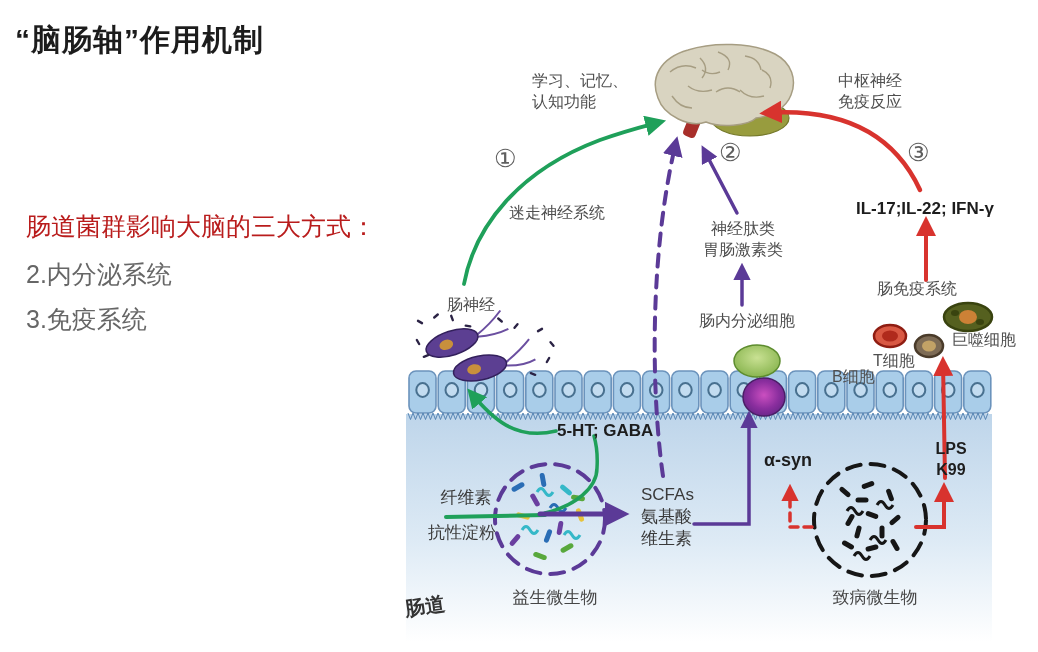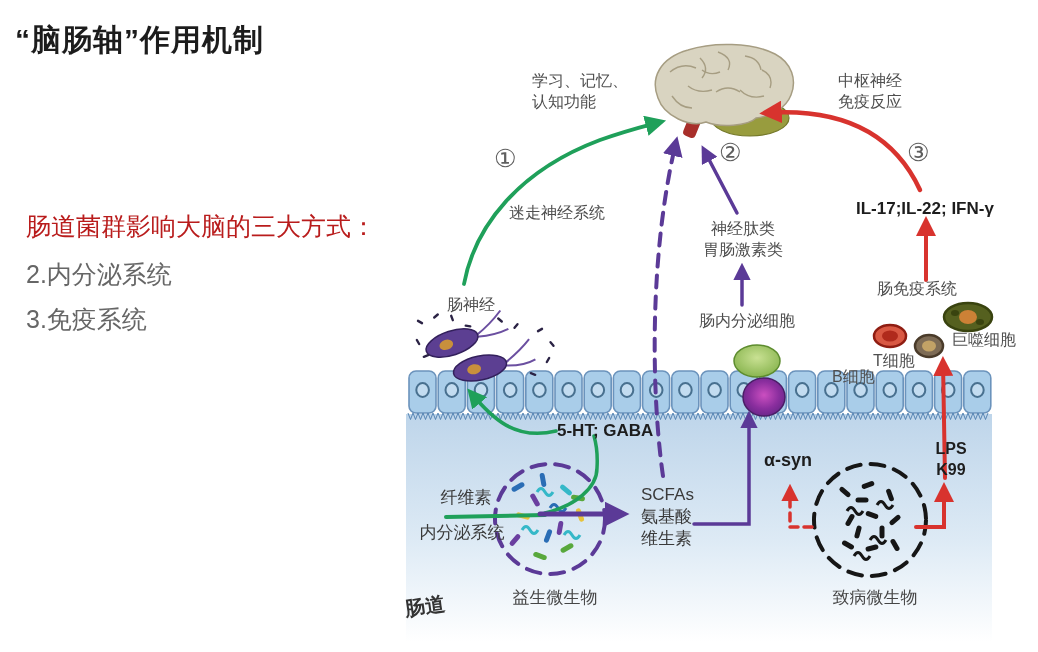--- a/index.html
+++ b/index.html
@@ -248,21 +248,21 @@
   <div class="lbl" style="left:873px;top:350px;">T细胞</div>
   <div class="lbl" style="left:952px;top:329px;">巨噬细胞</div>
   <div class="lbl" style="left:699px;top:310px;">肠内分泌细胞</div>
   <div class="lbl dark" style="left:557px;top:420px;font-size:17px;">5-HT; GABA</div>
   <div class="lbl dark" style="left:764px;top:450px;font-size:18px;">α-syn</div>
   <div class="lbl dark ctr" style="left:951px;top:438px;">
     <div>LPS</div>
     <div>K99</div>
   </div>
   <div class="lbl ctr" style="left:466px;top:487px;font-size:17px;color:#3a3a3a;">纤维素</div>
-  <div class="lbl ctr" style="left:462px;top:522px;font-size:17px;color:#3a3a3a;">内分泌系统</div>
+  <div class="lbl ctr" style="left:462px;top:522px;font-size:17px;color:#3a3a3a;">抗性淀粉</div>
   <div class="lbl" style="left:641px;top:484px;font-size:17px;color:#3a3a3a;line-height:22px;">
     <div>SCFAs</div>
     <div>氨基酸</div>
     <div>维生素</div>
   </div>
   <div class="lbl ctr" style="left:555px;top:587px;font-size:17px;color:#464646;">益生微生物</div>
   <div class="lbl ctr" style="left:875px;top:587px;font-size:17px;color:#464646;">致病微生物</div>
   <div class="lbl gut-tag" style="left:405px;top:596px;">肠道</div>
 </div>
 

